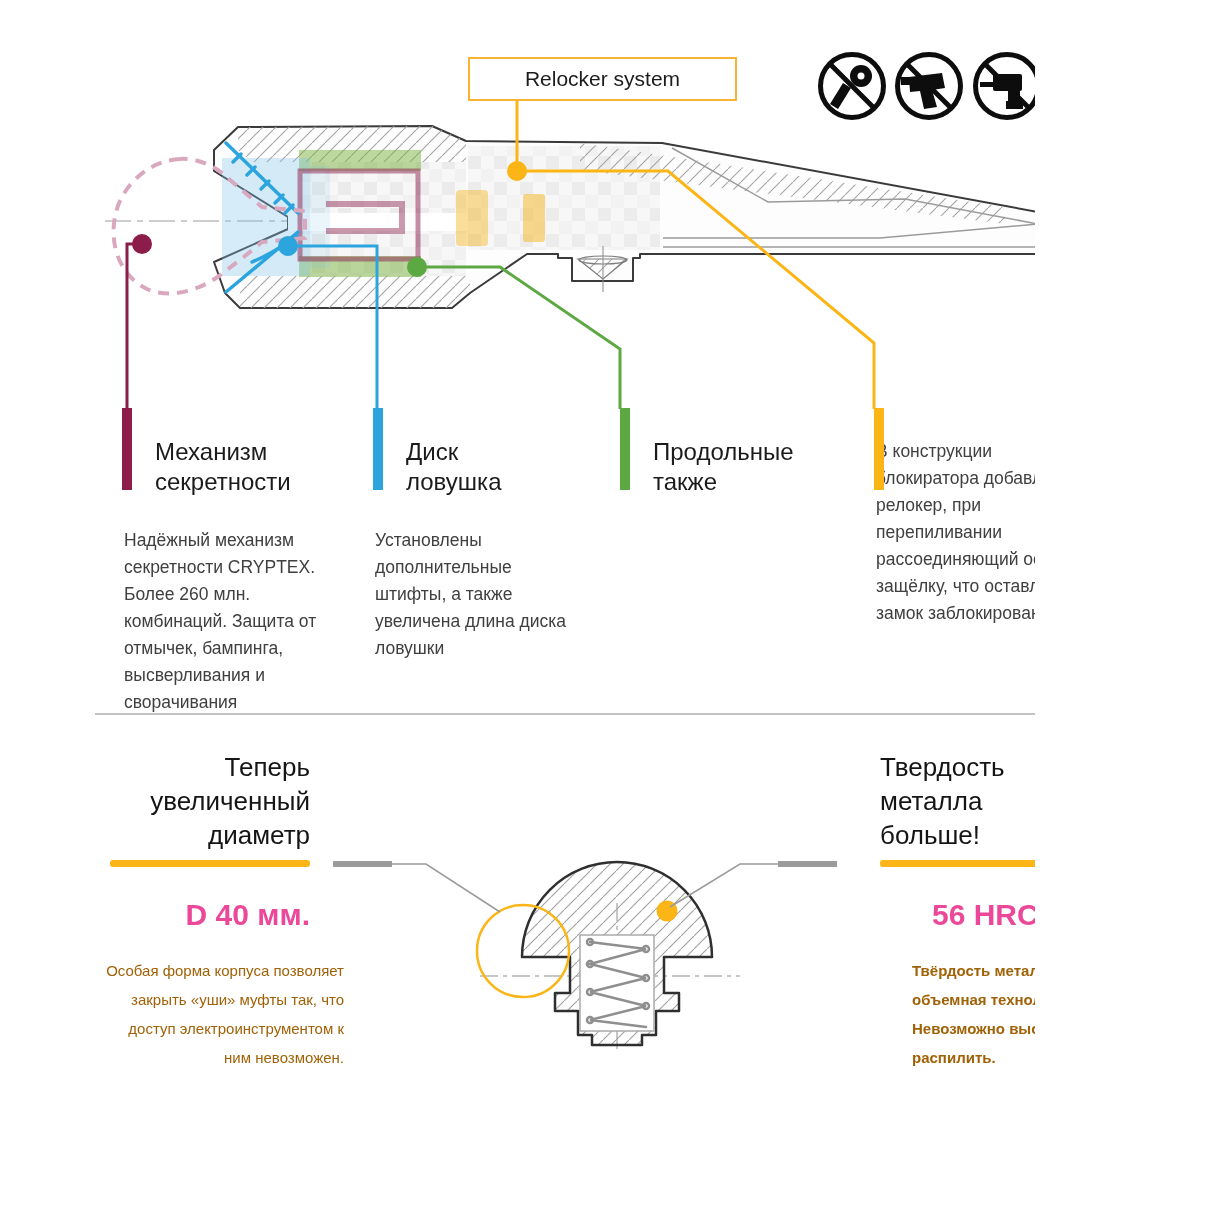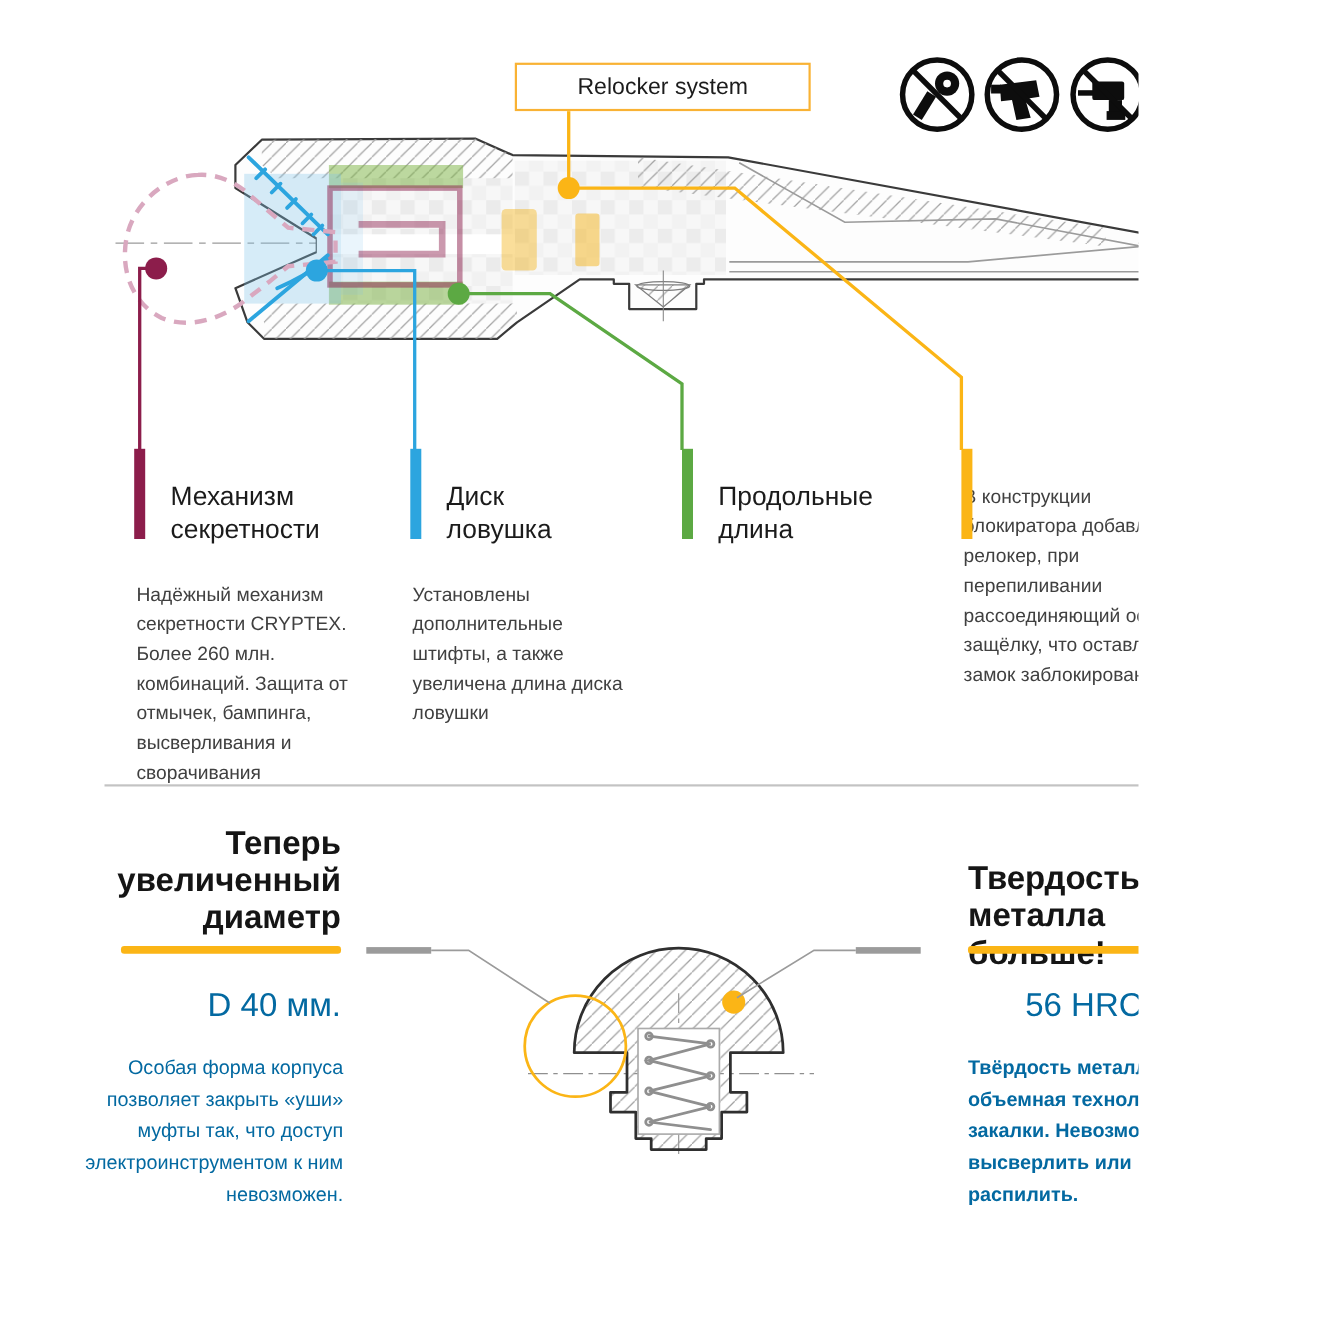--- a/index.html
+++ b/index.html
@@ -19,29 +19,29 @@
   .col{position:absolute;top:408px;}
   .col .bar{position:absolute;left:0;top:0;width:10px;height:82px;}
   .col-title{margin:29px 0 0 33px;font-size:24px;line-height:30px;color:#1b1b1b;white-space:pre-line;}
   .col-body{margin:30px 0 0 2px;font-size:17.5px;line-height:27px;color:#404040;}
   .bar-maroon{background:#8C1D4B;} .bar-blue{background:#2CA5DF;}
   .bar-green{background:#5CA943;}  .bar-yellow{background:#FBB516;}
 
   .divider{position:absolute;left:95px;top:713px;width:1027px;height:2px;background:#C3C3C3;}
 
   
-  .b-title{font-weight:bold;font-size:30px;line-height:34px;white-space:pre-line;color:#151515;}
-  .b-value{font-weight:normal;font-size:30px;color:#0369a1;}
-  .b-body{font-size:18px;line-height:29px;color:#0369a1;}
+  .b-title{font-weight:normal;font-size:26px;line-height:34px;white-space:pre-line;color:#151515;}
+  .b-value{font-weight:bold;font-size:30px;color:#ec4899;}
+  .b-body{font-size:15px;line-height:29px;color:#a16207;margin-left:32px;}
   .rule{position:absolute;height:7px;background:#FBB516;border-radius:3px;}
   .bl-title{position:absolute;left:70px;top:750px;width:240px;text-align:right;}
   .bl-rule{left:110px;top:860px;width:200px;}
   .bl-value{position:absolute;left:70px;top:898px;width:240px;text-align:right;}
   .bl-body{position:absolute;left:66px;top:956px;width:246px;text-align:right;}
-  .br-title{position:absolute;left:880px;top:782px;width:240px;text-align:left;}
+  .br-title{position:absolute;left:880px;top:750px;width:240px;text-align:left;}
   .br-rule{left:880px;top:860px;width:198px;}
   .br-value{position:absolute;left:932px;top:898px;width:240px;}
   .br-body{position:absolute;left:880px;top:956px;width:246px;font-weight:bold;}
 </style>
 </head>
 <body>
 
 <div class="stage">
 
   <svg class="abs" style="left:0;top:0" width="1217" height="420" viewBox="0 0 1217 420">
@@ -168,21 +168,21 @@
   </div>
   <div class="col" style="left:373px;width:200px">
     <div class="bar bar-blue"></div>
     <div class="col-title">Диск
 ловушка</div>
     <div class="col-body">Установлены дополнительные штифты, а также увеличена длина диска ловушки</div>
   </div>
   <div class="col" style="left:620px;width:218px">
     <div class="bar bar-green"></div>
     <div class="col-title">Продольные
-длина</div>
+также</div>
   </div>
   <div class="col" style="left:874px;width:222px">
     <div class="bar bar-yellow"></div>
     <div class="col-body">В конструкции блокиратора добавлен релокер, при перепиливании рассоединяющий ось и защёлку, что оставляет замок заблокированным</div>
   </div>
 
   <div class="divider"></div>
 
   <div class="b-title bl-title">Теперь
 увеличенный

